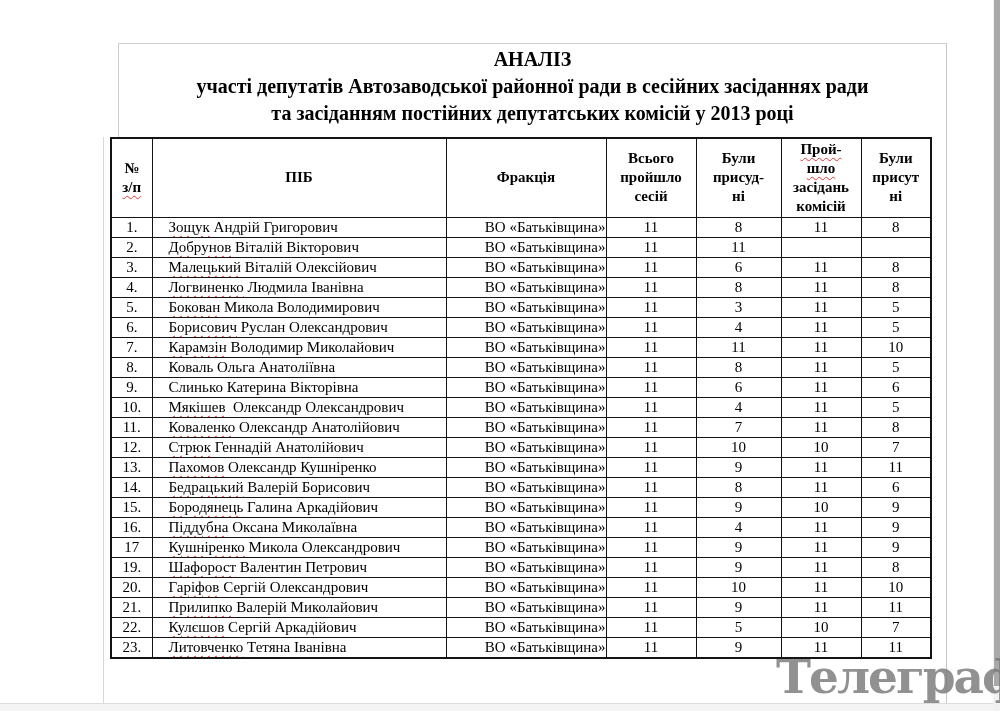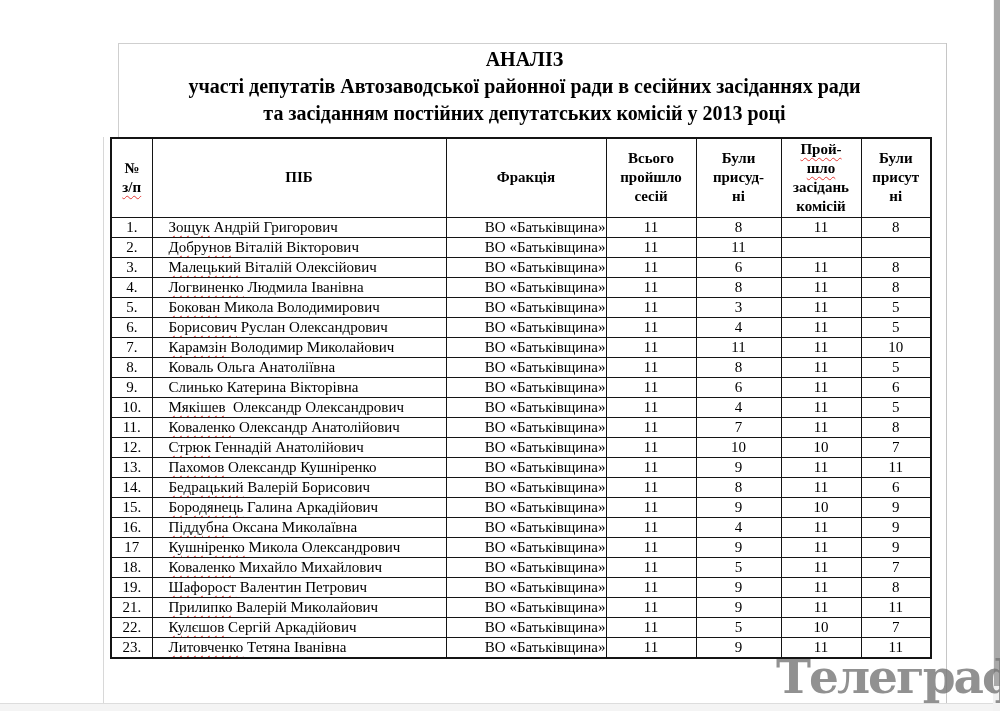--- a/index.html
+++ b/index.html
@@ -8,21 +8,21 @@
   .canvas { position:relative; width:1000px; height:711px; background:#fff; }
 
   
   .guide { position:absolute; background:#cfcfcf; }
   .guide-top    { left:118px; top:43px;  width:829px; height:1px; }
   .guide-left   { left:118px; top:43px;  width:1px;   height:95px; }
   .guide-right  { left:946px; top:43px;  width:1px;   height:668px; background:#c6c6c6; }
   .guide-left2  { left:103px; top:137px; width:1px;   height:574px; background:#d8d8d8; }
 
   
-  .title-block { position:absolute; left:110px; top:46px; width:829px; text-align:center;
+  .title-block { position:absolute; left:118px; top:46px; width:829px; text-align:center;
                  font-weight:bold; font-size:20px; line-height:27px; color:#000; }
 
   
   table.doc { position:absolute; left:110px; top:137px; width:820px;
               border-collapse:collapse; table-layout:fixed; background:transparent; }
   table.doc, table.doc td, table.doc th { border:1px solid #141414; }
   table.doc { border-width:2px; }
   thead th { height:79px; font-size:15px; font-weight:bold; text-align:center;
              vertical-align:middle; white-space:pre-line; line-height:19px; color:#000; }
   tbody td { height:19px; font-size:15px; line-height:19px; vertical-align:middle;
@@ -257,40 +257,40 @@
   <tr>
     <td class="cell-num">17</td>
     <td class="cell-name"><span class="sq">Кушніренко</span><span> Микола Олександрович</span></td>
     <td class="cell-fraction">ВО «Батьківщина»</td>
     <td class="cell-val">11</td>
     <td class="cell-val">9</td>
     <td class="cell-val">11</td>
     <td class="cell-val">9</td>
   </tr>
 
-  <tr>
-    <td class="cell-num">18.</td>
-    <td class="cell-name"><span class="sq">Коваленко</span><span> Михайло Михайлович</span></td>
-    <td class="cell-fraction">ВО «Батьківщина»</td>
-    <td class="cell-val">11</td>
-    <td class="cell-val">5</td>
-    <td class="cell-val">11</td>
-    <td class="cell-val">7</td>
-  </tr>
 
   <tr>
     <td class="cell-num">19.</td>
     <td class="cell-name"><span class="sq">Шафорост</span><span> Валентин Петрович</span></td>
     <td class="cell-fraction">ВО «Батьківщина»</td>
     <td class="cell-val">11</td>
     <td class="cell-val">9</td>
     <td class="cell-val">11</td>
     <td class="cell-val">8</td>
   </tr>
 
+  <tr>
+    <td class="cell-num">20.</td>
+    <td class="cell-name"><span class="sq">Гаріфов</span><span> Сергій Олександрович</span></td>
+    <td class="cell-fraction">ВО «Батьківщина»</td>
+    <td class="cell-val">11</td>
+    <td class="cell-val">10</td>
+    <td class="cell-val">11</td>
+    <td class="cell-val">10</td>
+  </tr>
 
   <tr>
     <td class="cell-num">21.</td>
     <td class="cell-name"><span class="sq">Прилипко</span><span> Валерій Миколайович</span></td>
     <td class="cell-fraction">ВО «Батьківщина»</td>
     <td class="cell-val">11</td>
     <td class="cell-val">9</td>
     <td class="cell-val">11</td>
     <td class="cell-val">11</td>
   </tr>

